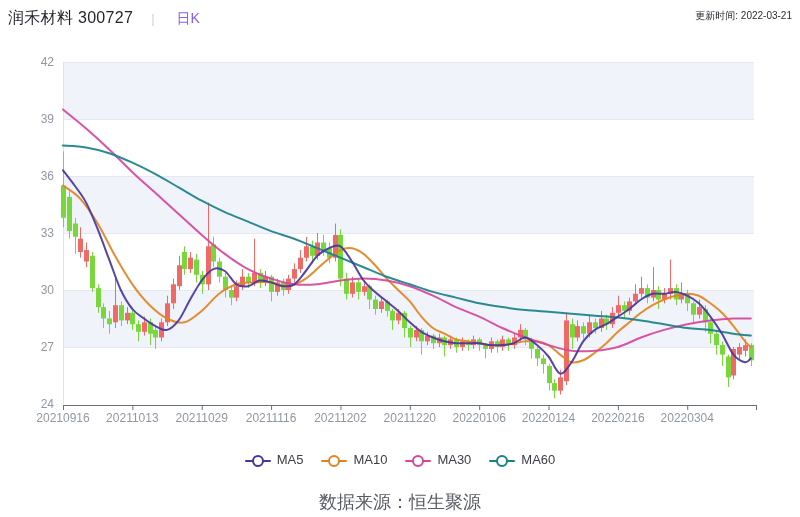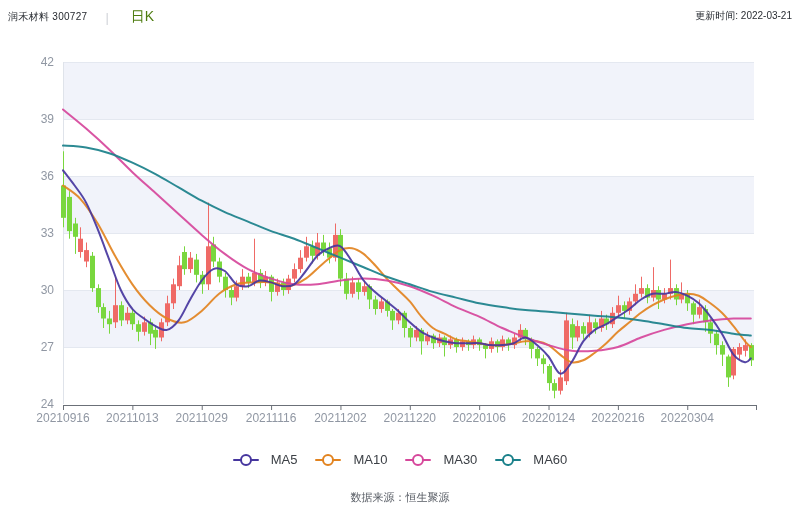--- a/index.html
+++ b/index.html
@@ -1,34 +1,34 @@
 <!DOCTYPE html>
 <html><head>
 <meta charset="utf-8">
 <style>
   html,body{margin:0;padding:0;background:#fff;}
   #stage{position:relative;width:800px;height:517px;background:#fff;overflow:hidden;
          font-family:"Liberation Sans","DejaVu Sans",sans-serif;}
   .hdr{position:absolute;top:8px;left:0;width:100%;height:22px;}
   .hdr-left{position:absolute;left:8px;top:0;display:flex;align-items:center;gap:0;}
-  .t-title{font-size:10px;color:#1f2329;letter-spacing:0.3px;}
+  .t-title{font-size:16px;color:#1f2329;letter-spacing:0.3px;}
   .t-div{font-size:13px;color:#d0d3d9;margin:0 22px 0 18px;}
-  .t-period{font-size:14px;color:#4d7c0f;}
+  .t-period{font-size:14px;color:#8b5cf6;}
   .t-update{position:absolute;right:8px;top:1px;font-size:10px;color:#2a2e34;}
   #chart{position:absolute;left:0;top:0;}
   .legend{position:absolute;left:0;top:452px;width:100%;display:flex;justify-content:center;
           align-items:center;gap:18px;}
-  .lg-item{display:flex;align-items:center;gap:12px;cursor:pointer;}
+  .lg-item{display:flex;align-items:flex-end;gap:6px;cursor:pointer;}
   .lg-mark{position:relative;width:26px;height:12px;}
   .lg-line{position:absolute;left:0;top:5px;width:26px;height:2px;border-radius:1px;}
   .lg-ring{position:absolute;left:7px;top:0;width:8px;height:8px;border-radius:50%;
            background:#fff;border-width:2px;border-style:solid;}
   .lg-label{font-size:13px;color:#3c4046;}
   .footer{position:absolute;left:0;top:490px;width:100%;text-align:center;
-          font-size:11px;color:#565b63;}
+          font-size:18px;color:#565b63;}
 </style>
 </head>
 <body>
 
 <div id="stage">
   <div class="hdr">
     <div class="hdr-left">
       <span class="t-title">润禾材料 300727</span>
       <span class="t-div">|</span>
       <span class="t-period">日K</span>

